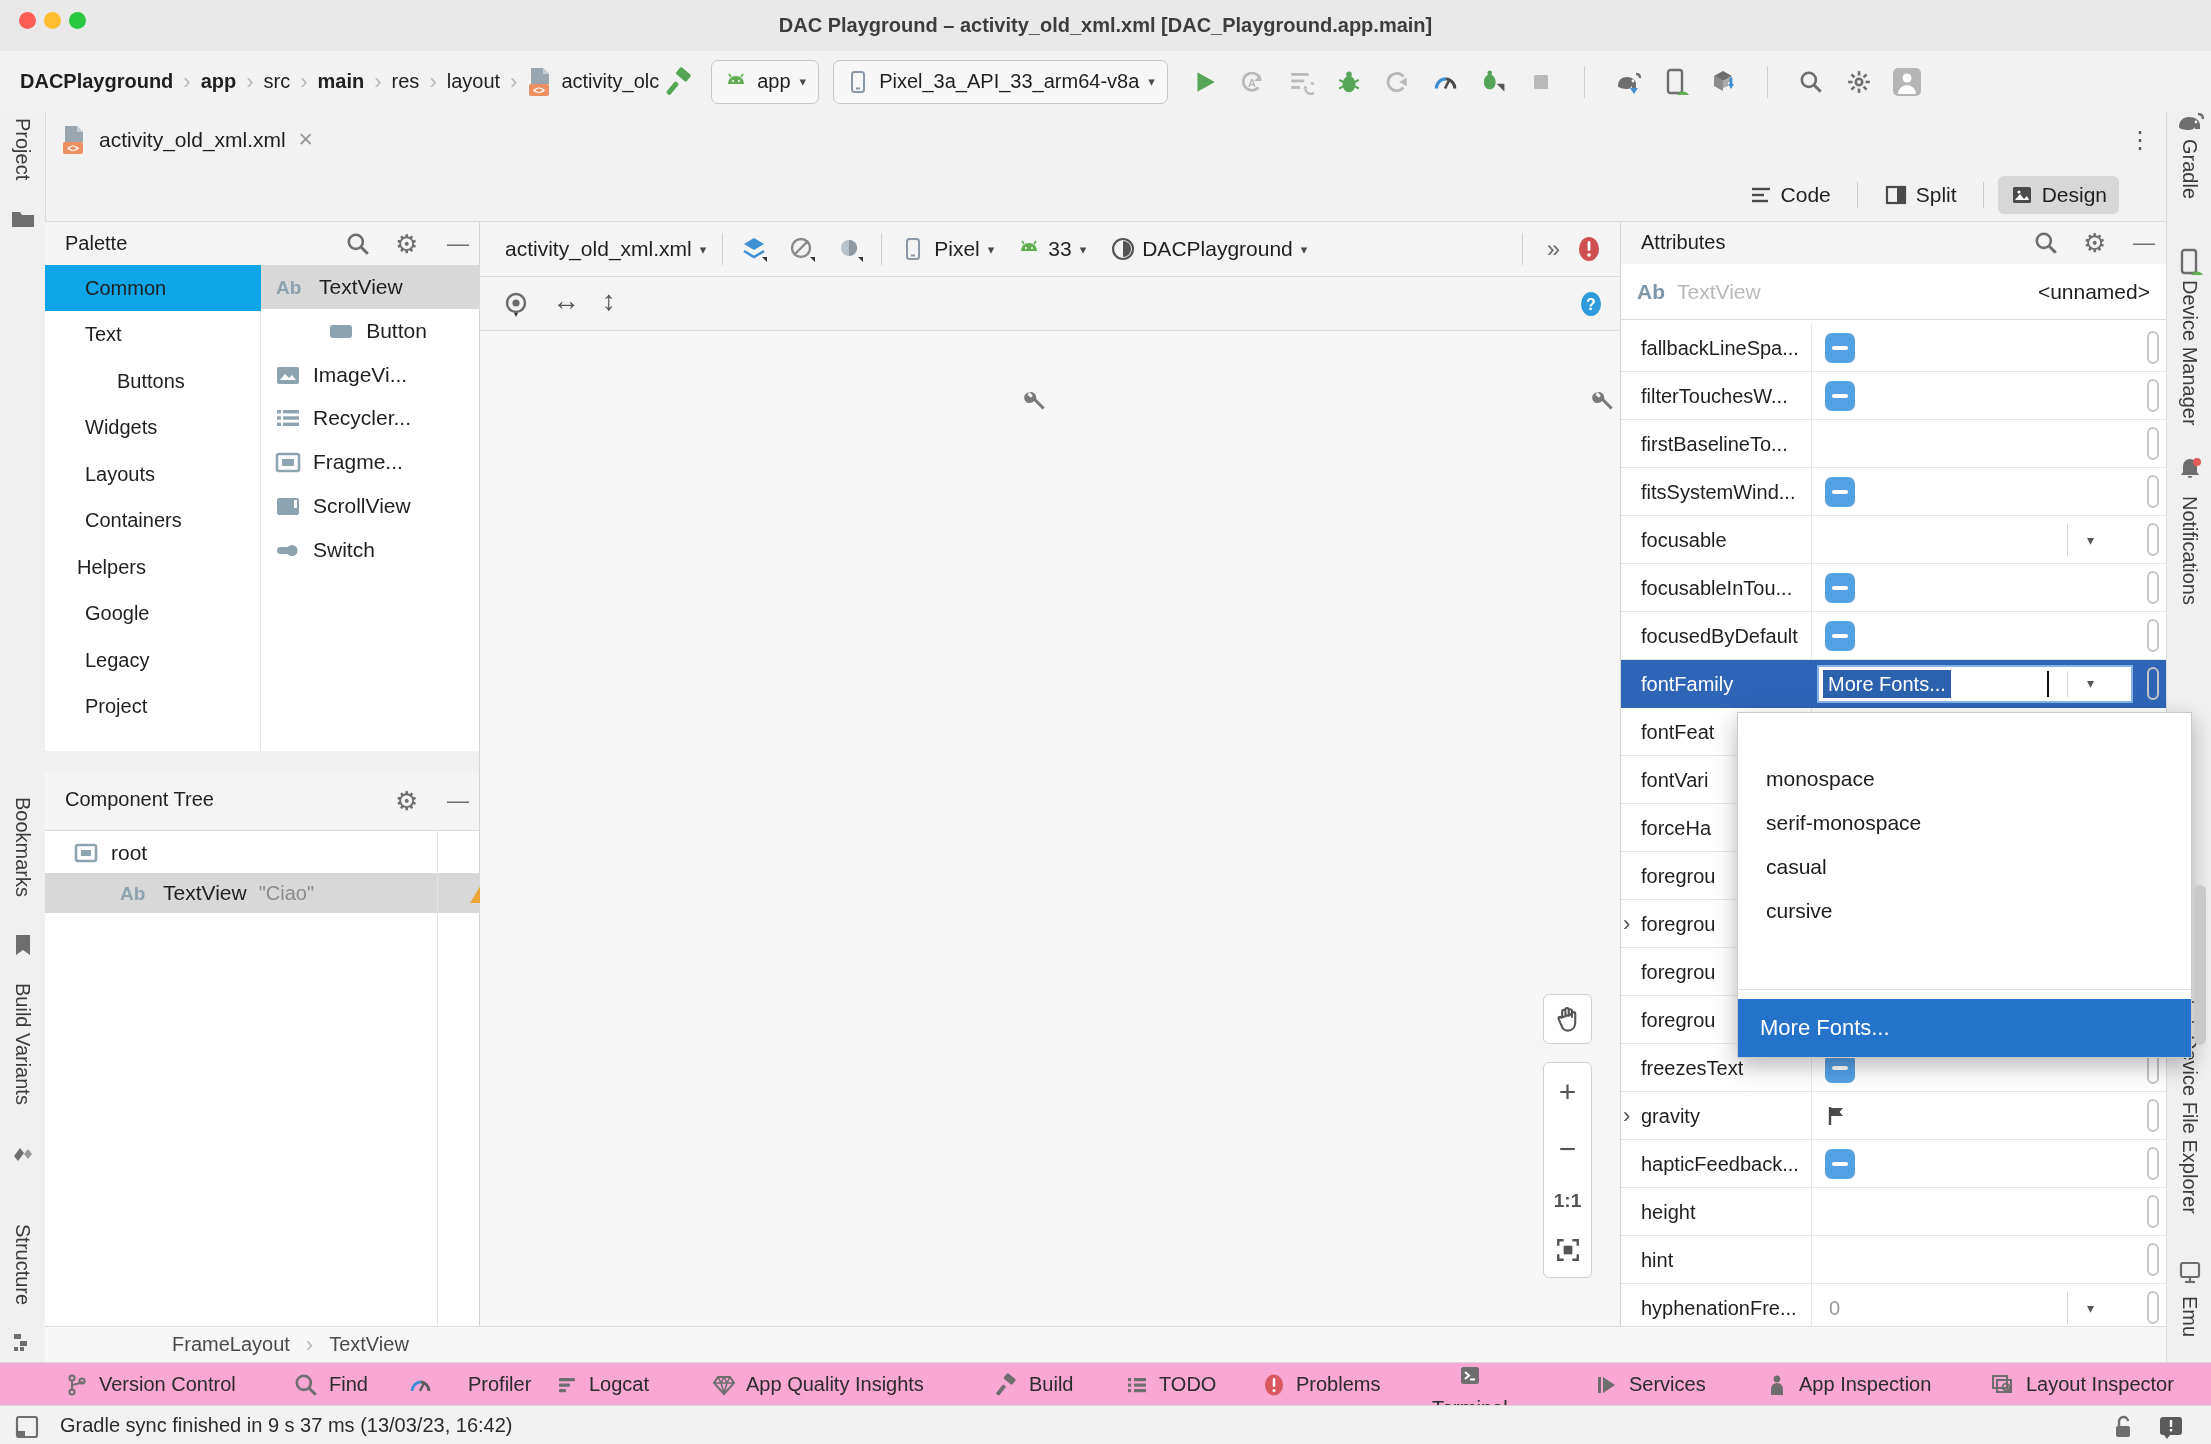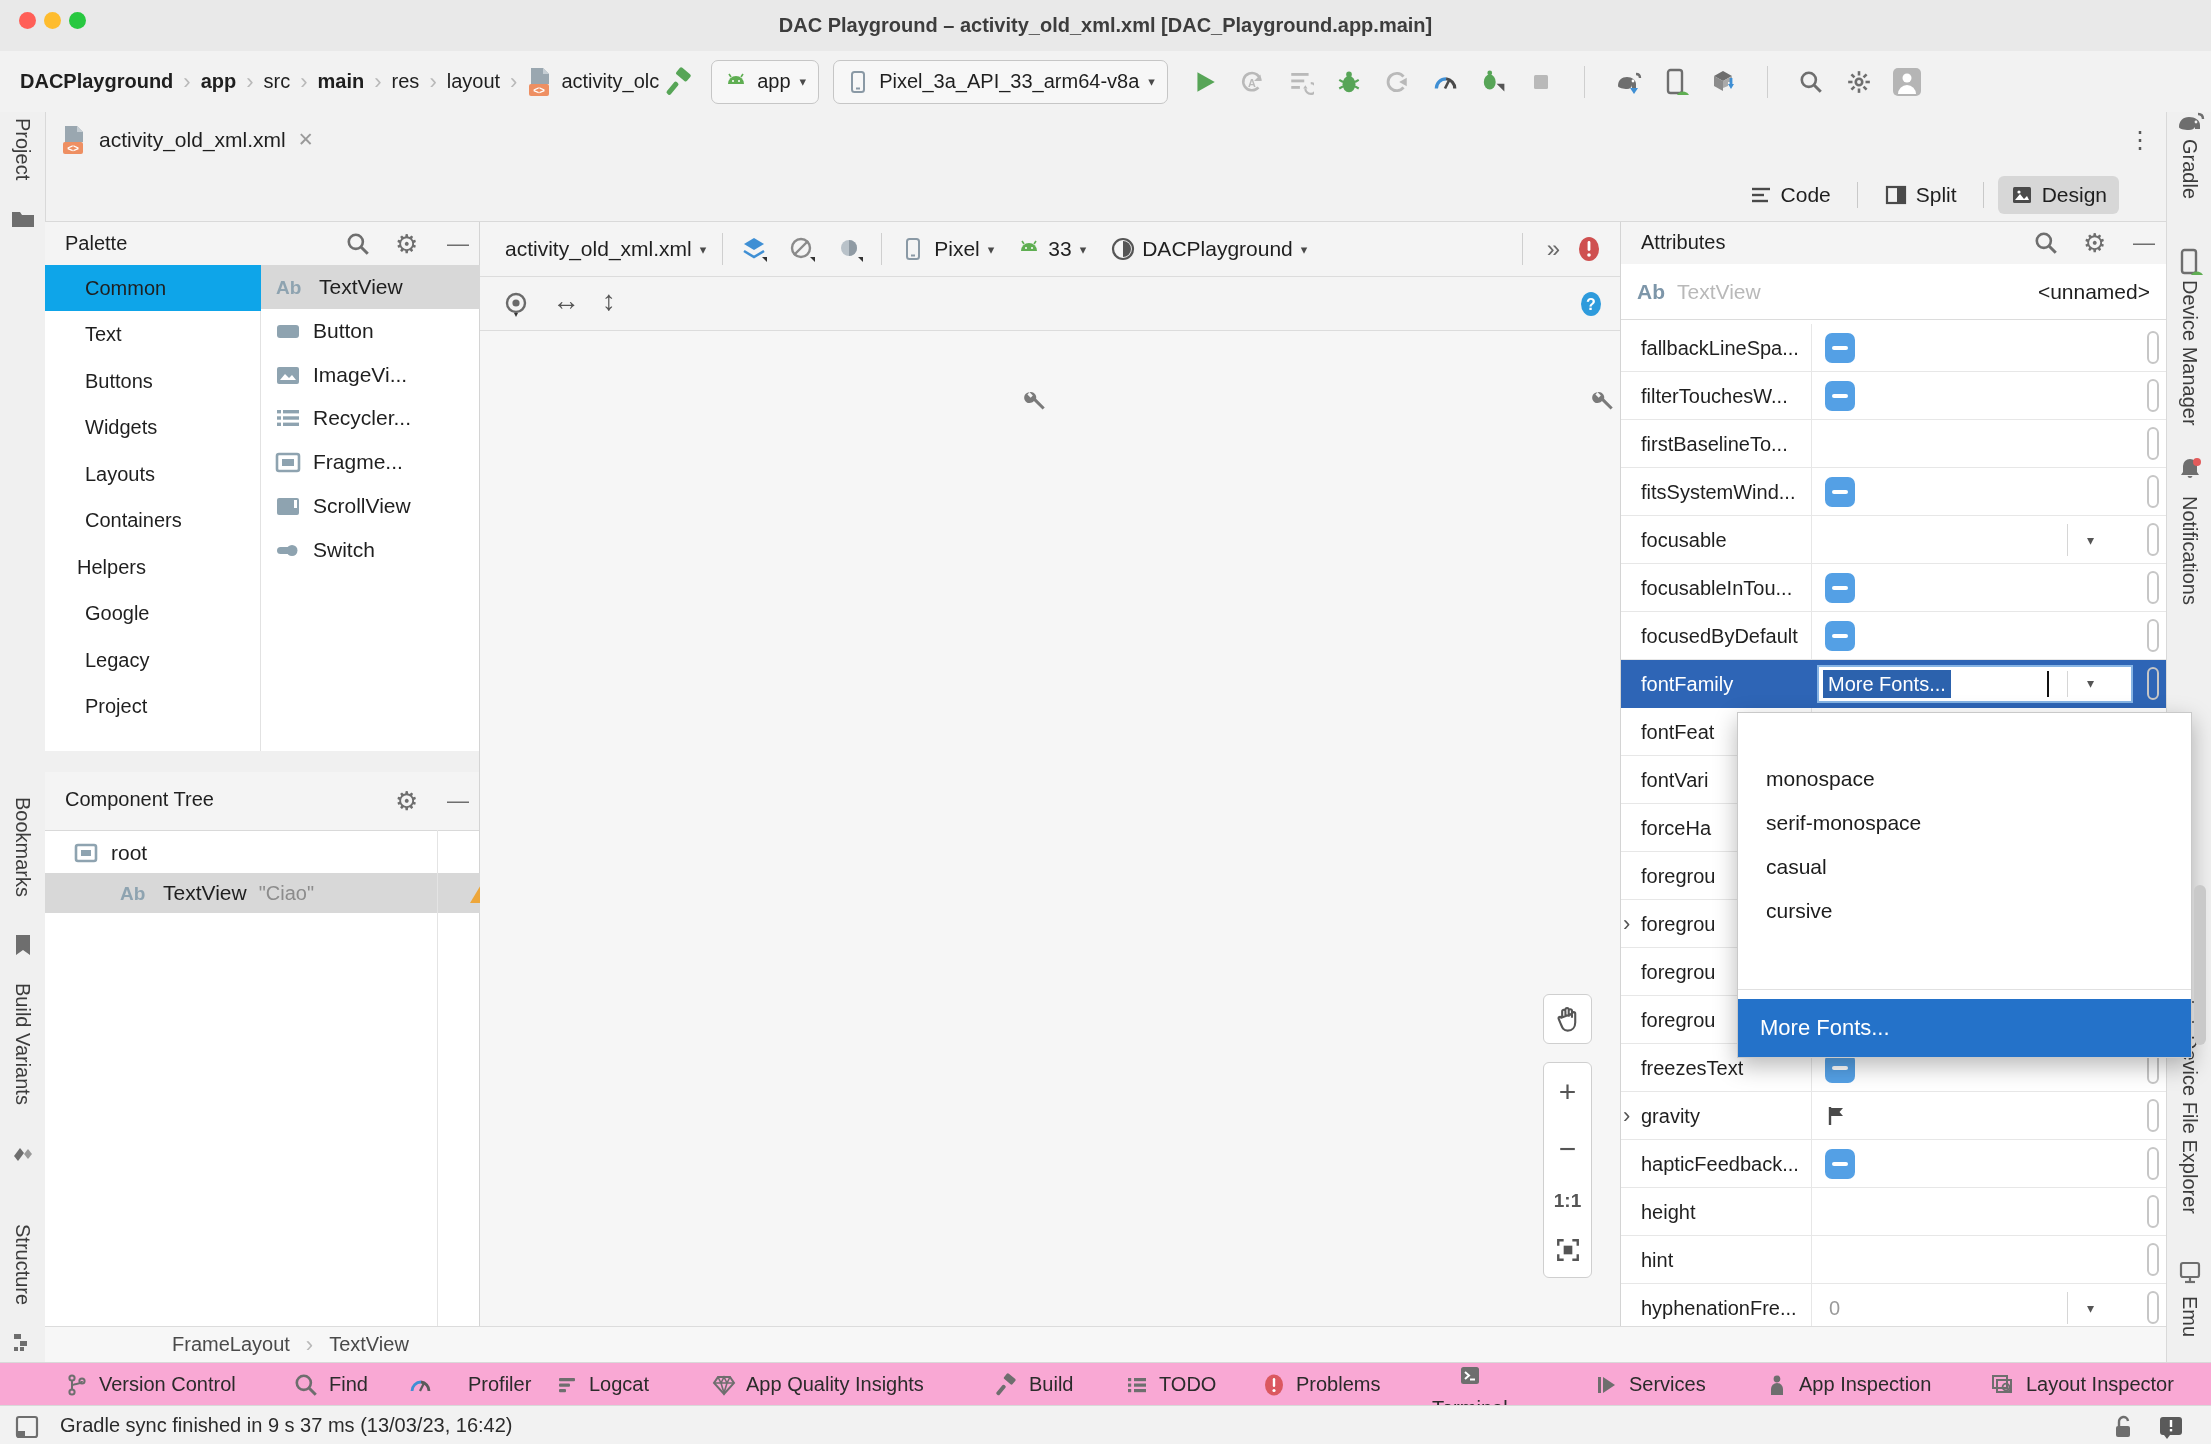--- a/index.html
+++ b/index.html
@@ -401,39 +401,39 @@
           <circle cx="10" cy="10" r="6.5" fill="none" stroke="#6e6e6e" stroke-width="2.4"></circle>
           <line x1="15" y1="15" x2="21" y2="21" stroke="#6e6e6e" stroke-width="2.8"></line>
         </svg>
       </span>
     <span class="ph-ico" style="left:350px;font-size:26px;color:#6e6e6e">⚙</span>
     <span class="ph-ico" style="left:402px;font-size:22px;color:#6e6e6e">—</span>
   </div>
   <div id="palette-cats">
       <div class="pal-cat sel" style="top: 0px;">Common</div>
       <div class="pal-cat" style="top: 46.5px;">Text</div>
-      <div class="pal-cat" style="top: 93px;">Buttons</div>
+      <div class="pal-cat" style="top: 93px; margin-left: 32px;">Buttons</div>
       <div class="pal-cat" style="top: 139.5px;">Widgets</div>
       <div class="pal-cat" style="top: 186px;">Layouts</div>
       <div class="pal-cat" style="top: 232.5px;">Containers</div>
       <div class="pal-cat" style="top: 279px; padding-left: 32px;">Helpers</div>
       <div class="pal-cat" style="top: 325.5px;">Google</div>
       <div class="pal-cat" style="top: 372px;">Legacy</div>
       <div class="pal-cat" style="top: 418.5px;">Project</div>
     </div>
   <div id="palette-items">
       <div class="pal-item sel" style="top: 43px;">
         <span>
           <svg width="32" height="24" viewBox="0 0 32 24">
             <text x="1" y="19" font-size="19" font-weight="bold" fill="#8ea3b0">Ab</text>
           </svg>
         </span>
         <span>TextView</span>
       </div>
-      <div class="pal-item" style="top: 86.8px;">
+      <div class="pal-item" style="top: 86.8px; justify-content: center;">
         <span>
           <svg width="26" height="24" viewBox="0 0 26 24">
             <rect x="2" y="6" width="22" height="13" rx="3" fill="#8ea3b0"></rect>
           </svg>
         </span>
         <span>Button</span>
       </div>
       <div class="pal-item" style="top: 130.6px;">
         <span>
           <svg width="26" height="24" viewBox="0 0 26 24">

